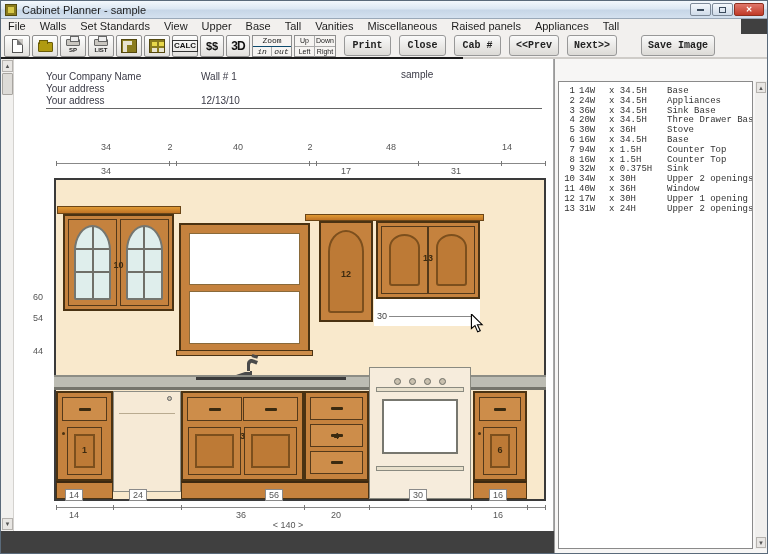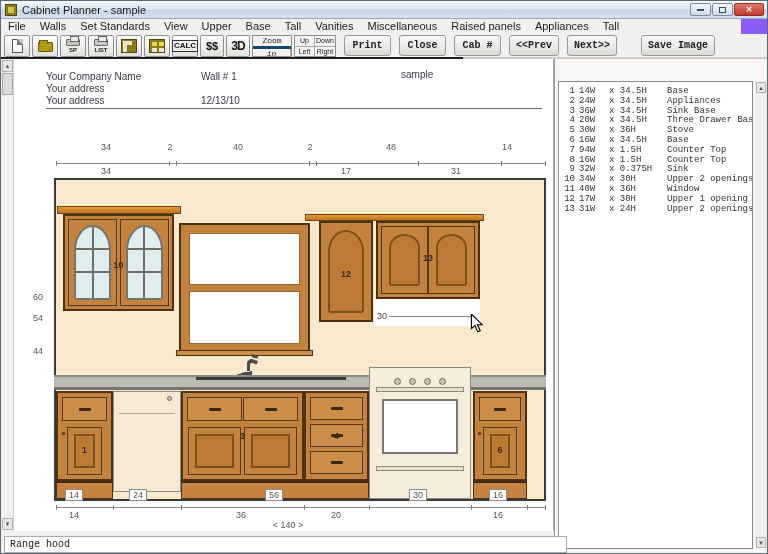--- a/index.html
+++ b/index.html
@@ -1,18 +1,18 @@
 <!DOCTYPE html>
 <html><head>
 <meta charset="utf-8">
 <style>
   * { box-sizing: border-box; margin: 0; padding: 0; }
   html,body { width:768px; height:554px; overflow:hidden; }
   body { font-family:"Liberation Sans",sans-serif; background:#e8e4e0; }
-  .app { position:relative; width:768px; height:554px; background:#8b5cf6; border:1px solid #5a6a7a; overflow:hidden; }
+  .app { position:relative; width:768px; height:554px; background:#404040; border:1px solid #5a6a7a; overflow:hidden; }
 
   
   .titlebar { position:absolute; left:0; top:0; width:768px; height:18px;
     background:linear-gradient(#f3f8fc 0%,#dde8f3 45%,#c7d6e7 55%,#d4e1ef 100%);
     border-bottom:1px solid #9aa8b8; display:flex; align-items:center; }
   .app-icon { width:12px; height:12px; margin:0 5px 0 4px; background:#8a7c1e; border:1px solid #554c10; position:relative; }
   .app-icon::after { content:""; position:absolute; left:2px; top:2px; width:6px; height:6px; background:#d8c84a; }
   .title-text { font-size:11px; color:#1c1c1c; }
   .win-controls { position:absolute; right:5px; top:2px; display:flex; gap:1px; }
   .wc { width:21px; height:13px; border:1px solid #7e8a99; border-radius:2px;
@@ -51,21 +51,21 @@
   .elev-glyph { width:16px; height:14px; background:#8a7c1e; border:1px solid #54480e; position:relative; }
   .elev-glyph::before { content:""; position:absolute; left:2px; top:2px; width:5px; height:4px; background:#e8d84a; }
   .elev-glyph::after { content:""; position:absolute; left:9px; top:2px; width:5px; height:4px; background:#e8d84a; box-shadow:-7px 6px 0 0 #e8e4d0, 0 6px 0 0 #e8e4d0; }
   .txt-glyph { font-family:"Liberation Sans",sans-serif; font-weight:bold; color:#111; }
   .calc-t { font-size:8px; border:1px solid #333; padding:0 1px; line-height:10px; }
   .dollar-t { font-size:11px; }
   .threed-t { font-size:12px; letter-spacing:-1px; }
   .zoom-group { width:40px; height:22px; margin-right:2px; border:1px solid #8f8f8f; background:#f6f4f2;
     display:grid; grid-template-rows:10px 11px; font-family:"Liberation Mono",monospace; flex:0 0 auto; }
   .zoom-label { font-size:8px; text-align:center; line-height:10px; color:#222; }
-  .zoom-cells { display:grid; grid-template-columns:1fr; border-top:3px solid #0c4a6e;font-style:italic; }
+  .zoom-cells { display:grid; grid-template-columns:1fr 1fr; border-top:1px solid #0c4a6e;font-style:italic; }
   .zoom-cells span { font-size:8px; text-align:center; line-height:10px; color:#222; }
   .zoom-cells span:first-child { border-right:1px solid #aaa; }
   .nav-group { width:42px; height:22px; margin-right:2px; border:1px solid #8f8f8f; background:#f6f4f2;
     display:grid; grid-template-columns:1fr 1fr; grid-template-rows:1fr 1fr; flex:0 0 auto; }
   .nav-group span { font-size:7px; text-align:center; line-height:10px; color:#222; border-right:1px solid #aaa; border-bottom:1px solid #aaa; font-family:"Liberation Sans",sans-serif; }
   .nav-group span:nth-child(2n) { border-right:none; }
   .push-btns { display:flex; align-items:center; margin-left:6px; }
   .push-btn { height:21px; min-width:47px; padding:0 6px; margin-right:8px; border:1px solid #989898; border-radius:3px;
     background:linear-gradient(#fafafa,#dcdad6); font-family:"Liberation Mono",monospace; font-size:10px; font-weight:bold; color:#222; }
   .push-btn.save-image { margin-left:16px; min-width:72px; }
@@ -523,17 +523,14 @@
           <span class="col-h">x 24H</span>
           <span class="col-name">Upper 2 openings</span>
         </div>
       </div>
     <div class="side-scroll">
       <div class="ss-arrow ss-up">▲</div>
       <div class="ss-arrow ss-down">▼</div>
     </div>
   </div>
 
-  <div class="statusbar">
-    <div class="status-box">Range hood</div>
-  </div>
 
 </div>
 
 </body></html>

